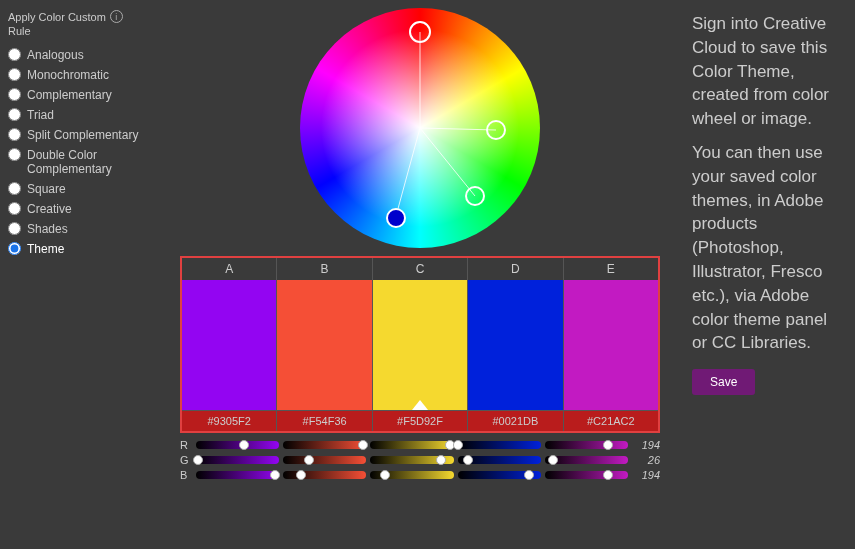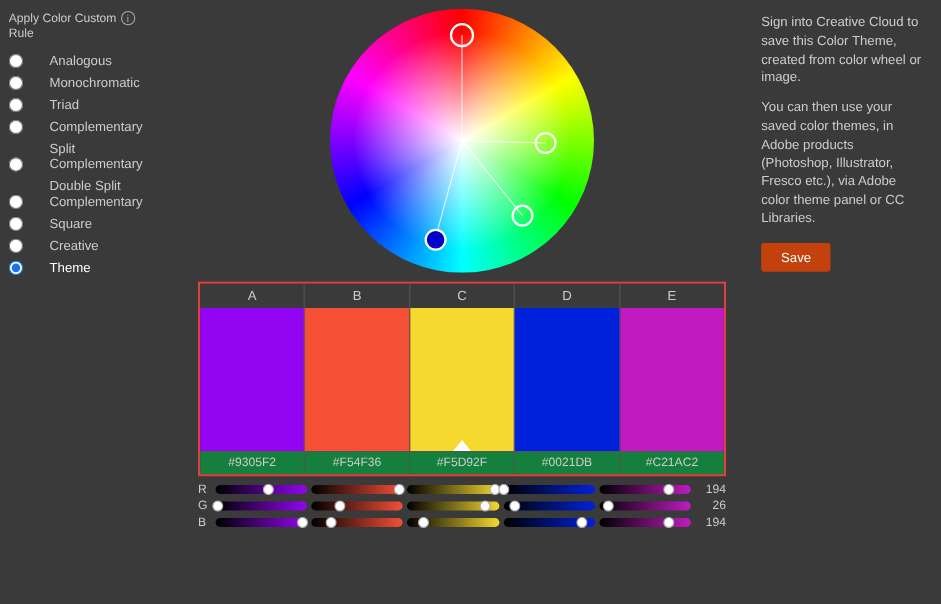--- a/index.html
+++ b/index.html
@@ -40,22 +40,22 @@
       color: #aaa;
       cursor: pointer;
     }
     .rule-label {
       font-size: 11px;
       color: #ccc;
       margin-bottom: 8px;
     }
     .radio-item {
       display: flex;
-      align-items: flex-end;
-      gap: 24px;
+      align-items: flex-start;
+      gap: 6px;
       padding: 3px 0;
       cursor: pointer;
     }
     .radio-item input[type="radio"] {
       accent-color: #1a73e8;
       width: 13px;
       height: 13px;
       cursor: pointer;
     }
     .radio-item label {
@@ -124,21 +124,21 @@
       left: 50%;
       transform: translateX(-50%);
       width: 0;
       height: 0;
       border-left: 8px solid transparent;
       border-right: 8px solid transparent;
       border-bottom: 10px solid white;
     }
     .swatches-codes {
       display: flex;
-      background: #15803d;
+      background: #b91c1c;
       border-top: 1px solid #555;
     }
     .swatch-code {
       flex: 1;
       text-align: center;
       padding: 4px 0;
       font-size: 11px;
       color: #ccc;
       border-right: 1px solid #555;
     }
@@ -175,36 +175,37 @@
       position: absolute;
       top: -1px;
       transform: translateX(-50%);
       border: 1px solid #aaa;
     }
     .rgb-value {
       width: 28px;
       text-align: right;
       font-size: 11px;
       color: #ccc;
+      font-style: italic;
     }
 
     
     .right-panel {
       width: 175px;
       padding: 12px;
       flex-shrink: 0;
     }
     .right-panel p {
-      font-size: 12px;
+      font-size: 17px;
       color: #ccc;
       line-height: 1.4;
       margin-bottom: 10px;
     }
     .save-btn {
-      background: #c2410c;
+      background: #701a75;
       color: white;
       border: none;
       padding: 6px 18px;
       border-radius: 3px;
       cursor: pointer;
       font-size: 12px;
       margin-top: 4px;
     }
     .color-mode-label {
       font-size: 11px;
@@ -231,42 +232,46 @@
 
   <div class="radio-item">
     <input type="radio" name="harmony" id="r-analogous" style="">
     <label for="r-analogous">Analogous</label>
   </div>
   <div class="radio-item">
     <input type="radio" name="harmony" id="r-mono" style="">
     <label for="r-mono">Monochromatic</label>
   </div>
   <div class="radio-item">
+    <input type="radio" name="harmony" id="r-comp" style="">
+    <label for="r-comp">Complementary</label>
+  </div>
+  <div class="radio-item">
     <input type="radio" name="harmony" id="r-triad" style="">
     <label for="r-triad">Triad</label>
   </div>
   <div class="radio-item">
-    <input type="radio" name="harmony" id="r-comp" style="">
-    <label for="r-comp">Complementary</label>
-  </div>
-  <div class="radio-item">
     <input type="radio" name="harmony" id="r-split" style="">
     <label for="r-split">Split Complementary</label>
   </div>
   <div class="radio-item">
     <input type="radio" name="harmony" id="r-double" style="">
-    <label for="r-double">Double Split Complementary</label>
+    <label for="r-double">Double Color Complementary</label>
   </div>
   <div class="radio-item">
     <input type="radio" name="harmony" id="r-square" style="">
     <label for="r-square">Square</label>
   </div>
   <div class="radio-item">
     <input type="radio" name="harmony" id="r-compound" style="">
     <label for="r-compound">Creative</label>
+  </div>
+  <div class="radio-item">
+    <input type="radio" name="harmony" id="r-shades" style="">
+    <label for="r-shades">Shades</label>
   </div>
   <div class="radio-item active">
     <input type="radio" name="harmony" id="r-custom" checked="" style="">
     <label for="r-custom">Theme</label>
   </div>
 </div>
 
 <div class="center-panel">
 
   <div class="wheel-container">

